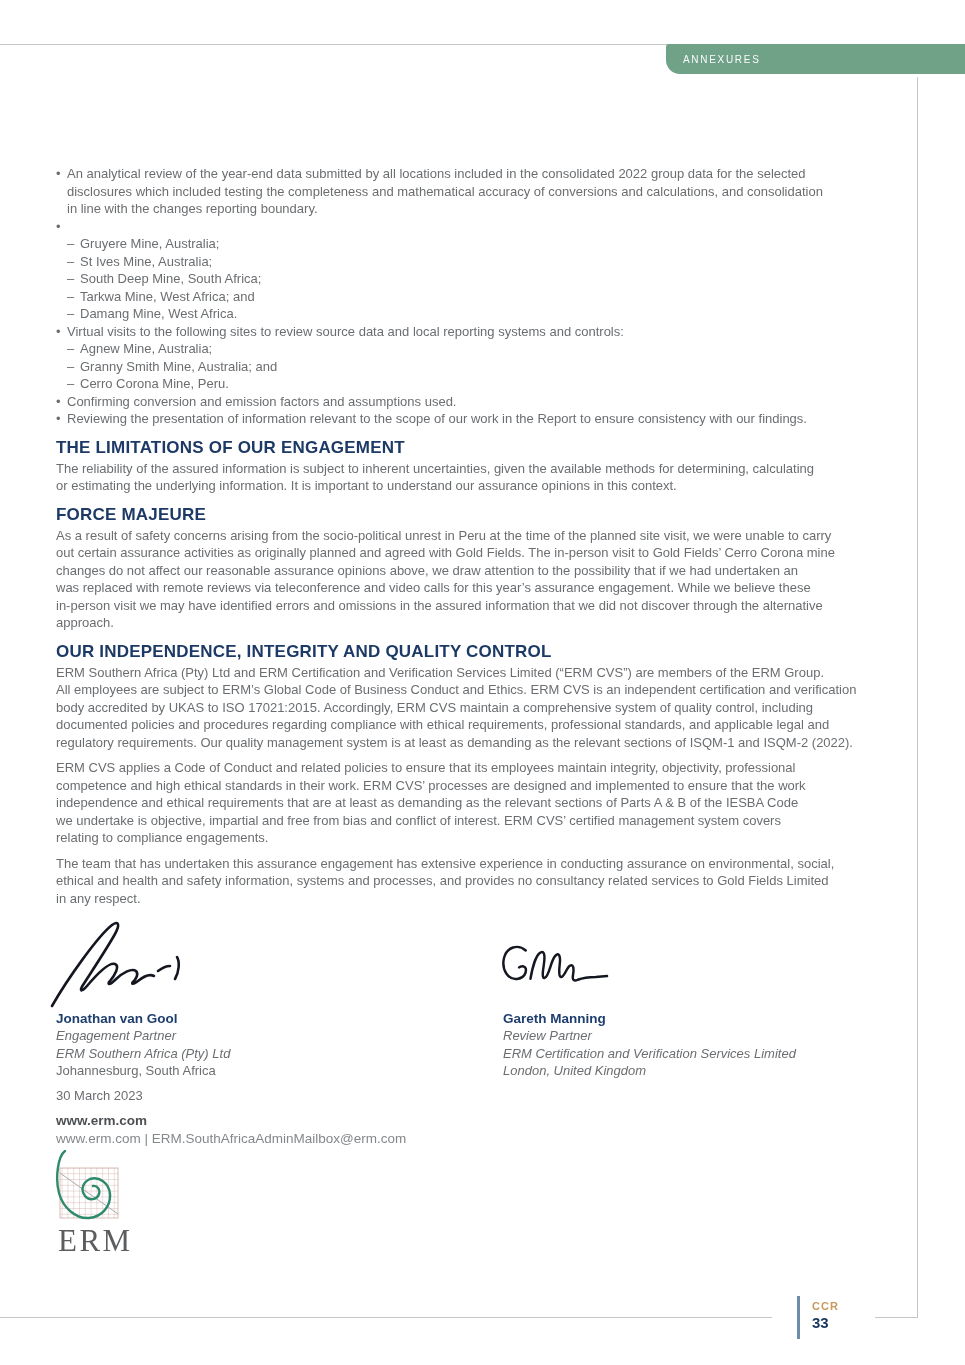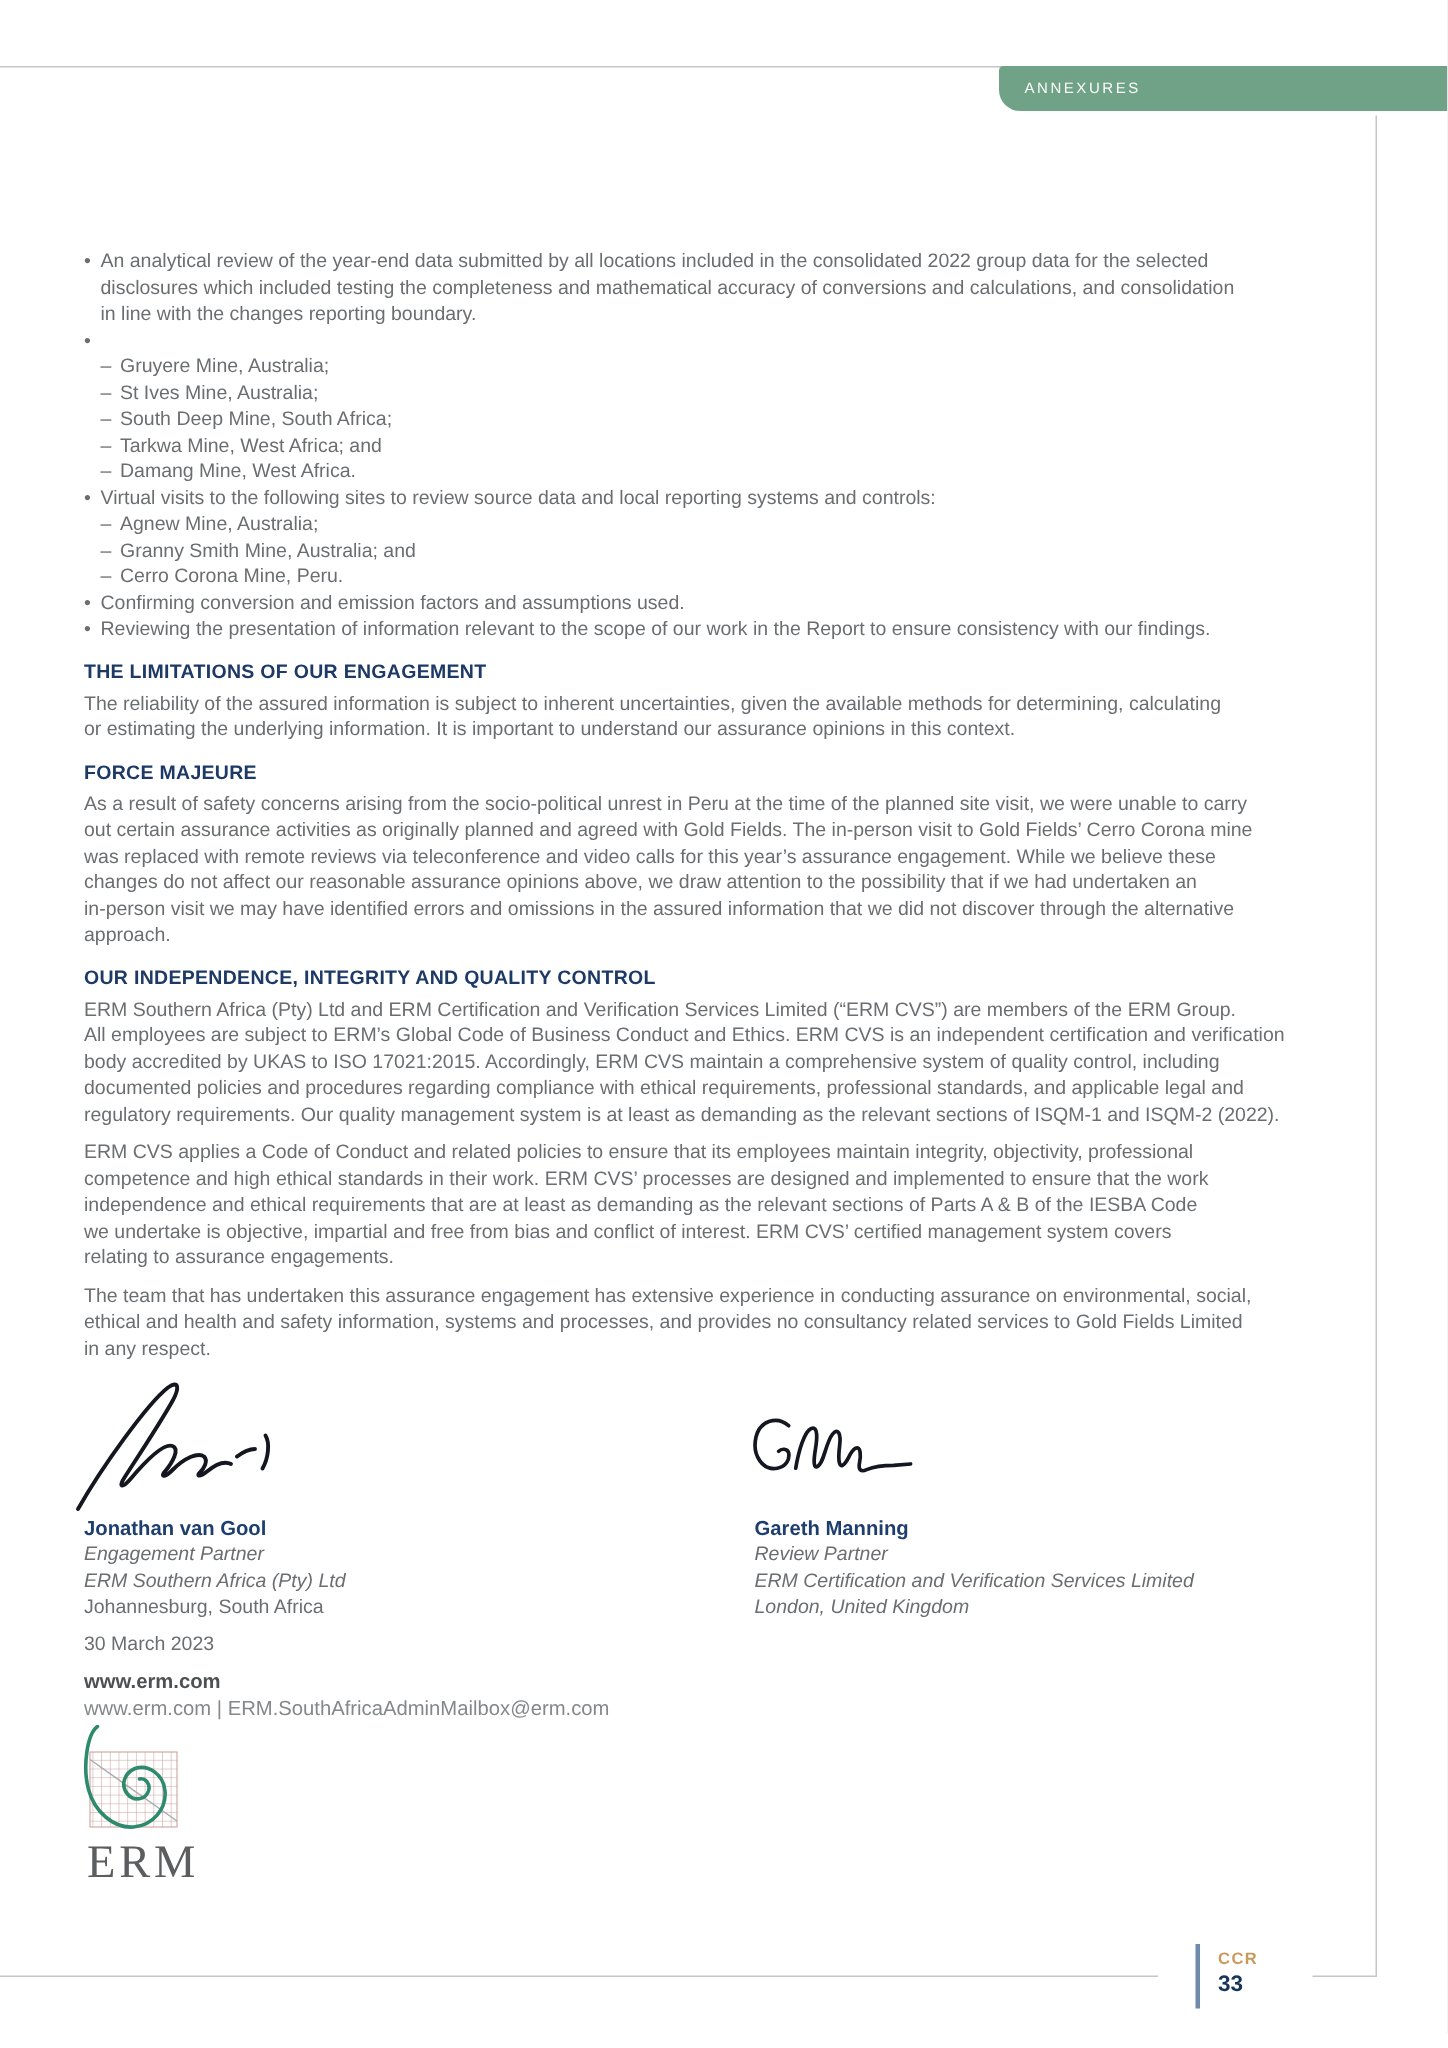--- a/index.html
+++ b/index.html
@@ -27,21 +27,21 @@
   }
   .tab span{color:#fbfcfb;font-size:10px;letter-spacing:1.7px;padding-left:17px;font-weight:normal;}
   
   .content{position:absolute;left:56px;top:165px;width:832px;font-size:13px;line-height:17.5px;}
   .tline{white-space:nowrap;}
   .b-row{display:flex;}
   .b-row .marker{flex:none;width:11px;}
   .b-row.dash{padding-left:11px;}
   .b-row.dash .marker{width:13px;}
   .sec-h{
-    color:var(--heading-navy);font-size:13px;font-weight:bold;
+    color:var(--heading-navy);font-size:17px;font-weight:bold;
     line-height:19px;margin:10px 0 3px;letter-spacing:0.2px;white-space:nowrap;
   }
   .para{margin:0 0 8px;}
   
   .sig{position:absolute;}
   .sig path{fill:none;stroke:#141720;stroke-width:2.6;stroke-linecap:round;stroke-linejoin:round;}
   
   .signer{position:absolute;top:1010px;font-size:13px;line-height:17.4px;color:var(--body-gray);}
   .signer .name{color:var(--name-navy);font-weight:bold;font-size:13.5px;}
   .italic{font-style:italic;}
@@ -152,39 +152,39 @@
     <div>
         <div class="sec-h">THE LIMITATIONS OF OUR ENGAGEMENT</div>
         <div class="para">
           <div class="tline">The reliability of the assured information is subject to inherent uncertainties, given the available methods for determining, calculating</div>
           <div class="tline">or estimating the underlying information. It is important to understand our assurance opinions in this context.</div>
         </div>
         <div class="sec-h">FORCE MAJEURE</div>
         <div class="para">
           <div class="tline">As a result of safety concerns arising from the socio-political unrest in Peru at the time of the planned site visit, we were unable to carry</div>
           <div class="tline">out certain assurance activities as originally planned and agreed with Gold Fields. The in-person visit to Gold Fields’ Cerro Corona mine</div>
+          <div class="tline">changes do not affect our reasonable assurance opinions above, we draw attention to the possibility that if we had undertaken an</div>
           <div class="tline">was replaced with remote reviews via teleconference and video calls for this year’s assurance engagement. While we believe these</div>
-          <div class="tline">changes do not affect our reasonable assurance opinions above, we draw attention to the possibility that if we had undertaken an</div>
           <div class="tline">in-person visit we may have identified errors and omissions in the assured information that we did not discover through the alternative</div>
           <div class="tline">approach.</div>
         </div>
         <div class="sec-h">OUR INDEPENDENCE, INTEGRITY AND QUALITY CONTROL</div>
         <div class="para">
           <div class="tline">ERM Southern Africa (Pty) Ltd and ERM Certification and Verification Services Limited (“ERM CVS”) are members of the ERM Group.</div>
           <div class="tline">All employees are subject to ERM’s Global Code of Business Conduct and Ethics. ERM CVS is an independent certification and verification</div>
           <div class="tline">body accredited by UKAS to ISO 17021:2015. Accordingly, ERM CVS maintain a comprehensive system of quality control, including</div>
           <div class="tline">documented policies and procedures regarding compliance with ethical requirements, professional standards, and applicable legal and</div>
           <div class="tline">regulatory requirements. Our quality management system is at least as demanding as the relevant sections of ISQM-1 and ISQM-2 (2022).</div>
         </div>
         <div class="para">
           <div class="tline">ERM CVS applies a Code of Conduct and related policies to ensure that its employees maintain integrity, objectivity, professional</div>
           <div class="tline">competence and high ethical standards in their work. ERM CVS’ processes are designed and implemented to ensure that the work</div>
           <div class="tline">independence and ethical requirements that are at least as demanding as the relevant sections of Parts A &amp; B of the IESBA Code</div>
           <div class="tline">we undertake is objective, impartial and free from bias and conflict of interest. ERM CVS’ certified management system covers</div>
-          <div class="tline">relating to assurance engagements.</div>
+          <div class="tline">relating to compliance engagements.</div>
         </div>
         <div class="para">
           <div class="tline">The team that has undertaken this assurance engagement has extensive experience in conducting assurance on environmental, social,</div>
           <div class="tline">ethical and health and safety information, systems and processes, and provides no consultancy related services to Gold Fields Limited</div>
           <div class="tline">in any respect.</div>
         </div>
       </div>
   </div>
 
   <svg class="sig" style="left:46px;top:916px;" width="150" height="95" viewBox="0 0 150 95">

